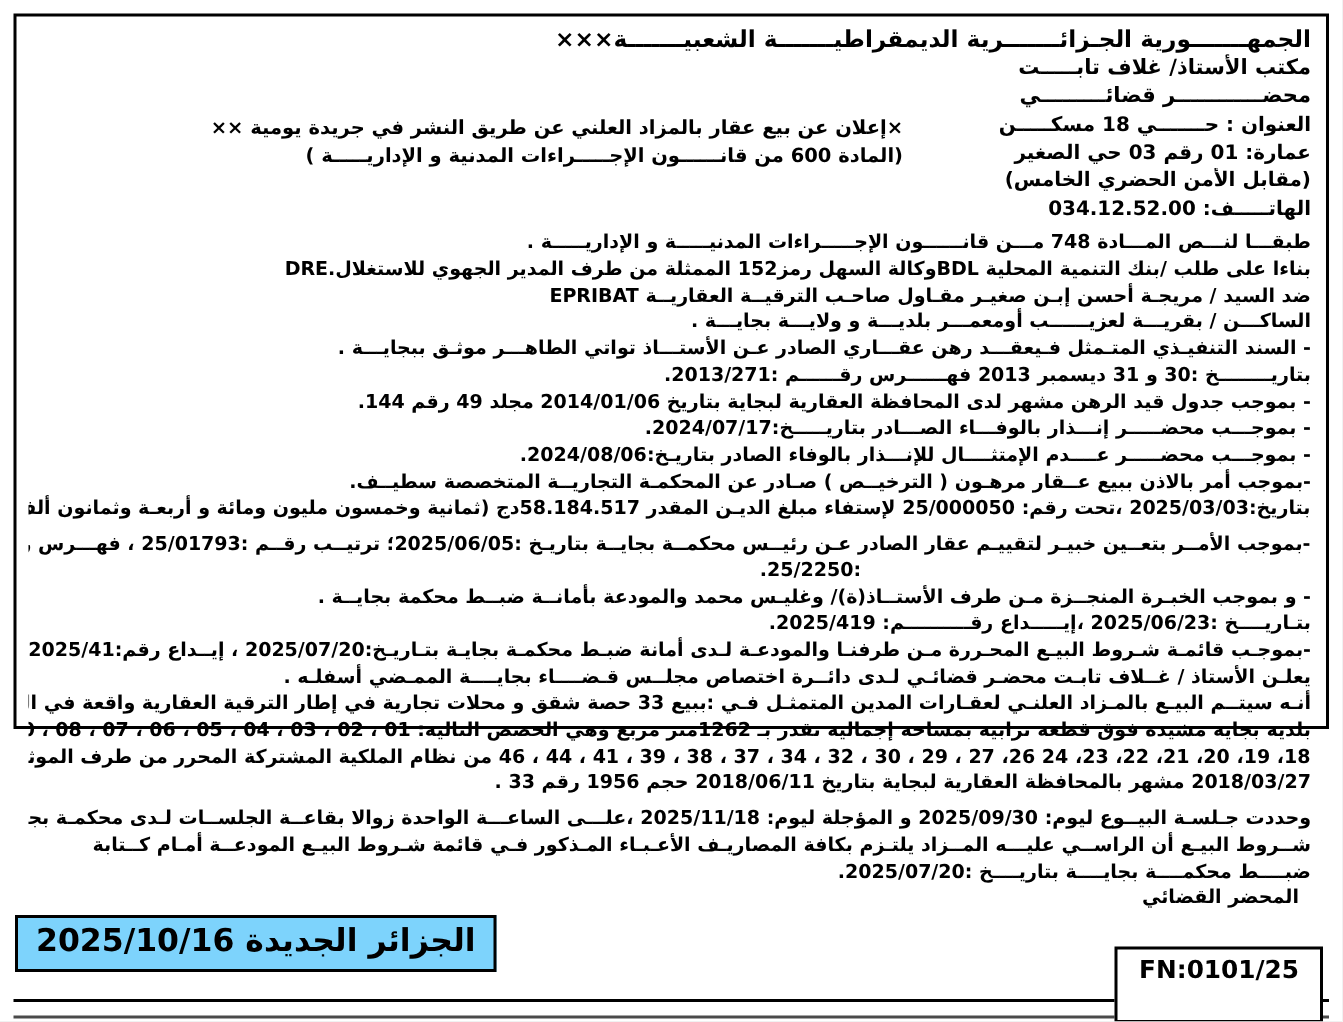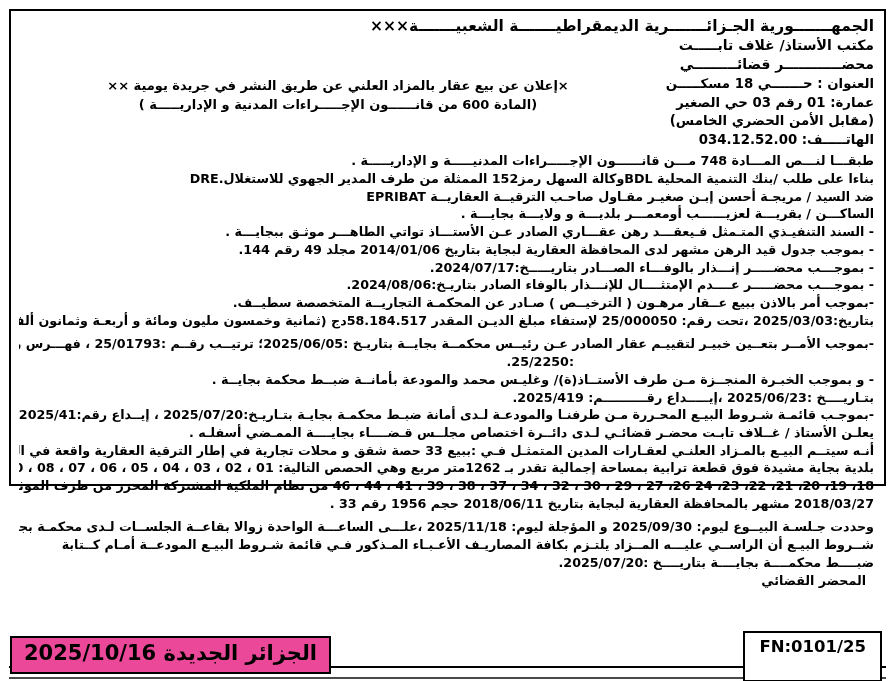--- a/index.html
+++ b/index.html
@@ -14,36 +14,36 @@
     border:2px solid #000; box-sizing:border-box;
     padding:5px 10px 0 8px; background:#fff;
   }
   .hdr div { white-space:nowrap; overflow:hidden; }
   .hdr-line1 { font-size:15.5px; line-height:20px; }
   .hdr-line2 { font-size:14px;   line-height:19px; }
   .hdr-line3 { font-size:14px;   line-height:19px; }
   .info-row { display:flex; margin-top:1px; }
   .address { width:272px; font-size:13.3px; line-height:18.6px; text-align:right; }
   .address div { white-space:nowrap; overflow:hidden; }
-  .announce { flex:1; text-align:center; font-size:13px; line-height:18px;
+  .announce { flex:1; text-align:right; font-size:13px; line-height:18px;
               padding:2px 0 0 0; padding-right:0; }
   .announce .a-inner { padding-left:55px; }
   .announce div { white-space:nowrap; overflow:hidden; }
   .announce .art { margin-top:1px; }
   .body-sec { margin-top:3px; }
   .bline {
     font-size:12.7px; line-height:17.7px; text-align:right;
     white-space:nowrap; overflow:hidden;
   }
   .deep { padding-left:0; padding-right:300px; }
   .gap  { margin-top:6px; }
   .sig  { padding-right:8px; }
   .np-box {
-    position:absolute; left:10px; top:636px; z-index:3;
-    border:2px solid #000; background:#ec4899;
+    position:absolute; left:10px; top:610px; z-index:3;
+    border:2px solid #000; background:#7dd3fc;
     padding:0 12px 3px 12px; font-size:21px; line-height:31px; white-space:nowrap;
   }
   .ref-box {
     position:absolute; right:13px; top:631px; z-index:3;
     border:2px solid #000; background:#fff; direction:ltr;
     padding:0 14px 20px 14px; font-size:16.5px; line-height:27px; white-space:nowrap;
   }
   .rule1 { position:absolute; left:9px; right:9px; top:666px; border-top:2.5px solid #000; }
   .rule2 { position:absolute; left:9px; right:9px; top:677px; border-top:2px solid #4a4a4a; }
 </style>
@@ -73,20 +73,21 @@
         </div>
       </div>
     </div>
 
     <div class="body-sec">
       <div class="bline">طبقـــا لنـــص المـــادة 748 مـــن قانــــــون الإجـــــراءات المدنيـــــة و الإداريـــــة .</div>
       <div class="bline">بناءا على طلب /بنك التنمية المحلية BDLوكالة السهل رمز152 الممثلة من طرف المدير الجهوي للاستغلال.DRE</div>
       <div class="bline">ضد السيد / مريجـة أحسن إبـن صغيـر مقـاول صاحـب الترقيــة العقاريــة EPRIBAT</div>
       <div class="bline">الساكـــن / بقريـــة لعزيــــــب أومعمـــر بلديـــة و ولايـــة بجايـــة .</div>
       <div class="bline">- السند التنفيـذي المتـمثل فـيعقـــد رهن عقـــاري الصادر عـن الأستـــاذ تواتي الطاهـــر موثـق ببجايـــة .</div>
+      <div class="bline">بتاريــــــــخ :30 و 31 ديسمبر 2013   فهــــــرس رقــــــم :2013/271.</div>
       <div class="bline">- بموجب جدول قيد الرهن مشهر لدى المحافظة العقارية لبجاية بتاريخ 2014/01/06 مجلد 49 رقم 144.</div>
       <div class="bline">- بموجـــب محضـــــر إنـــذار بالوفـــاء الصـــادر بتاريـــــخ:2024/07/17.</div>
       <div class="bline">- بموجـــب محضـــــر عــــدم الإمتثــــال للإنـــذار بالوفاء الصادر بتاريـخ:2024/08/06.</div>
       <div class="bline">-بموجب أمر بالاذن ببيع عــقار مرهـون ( الترخيــص ) صـادر عن المحكمـة التجاريــة المتخصصة سطيــف.</div>
       <div class="bline">بتاريخ:2025/03/03 ،تحت رقم: 25/000050 لإستفاء مبلغ الديـن المقدر 58.184.517دج (ثمانية وخمسون مليون ومائة و أربعـة وثمانون ألف وخمس مائة</div>
       <div class="bline gap">-بموجب الأمــر بتعــين خبيـر لتقييـم عقار الصادر عـن رئيــس محكمــة بجايــة بتاريـخ :2025/06/05؛ ترتيــب رقــم :25/01793 ، فهـــرس رقـــم</div>
       <div class="bline deep">:25/2250.</div>
       <div class="bline">- و بموجب الخبـرة المنجــزة مـن طرف الأستــاذ(ة)/ وغليـس محمد والمودعة بأمانــة ضبــط محكمة بجايــة .</div>
       <div class="bline">بتـاريــــخ :2025/06/23 ،إيـــــداع رقــــــــــم: 2025/419.</div>
       <div class="bline">-بموجـب قائمـة شـروط البيـع المحـررة مـن طرفنـا والمودعـة لـدى أمانة ضبـط محكمـة بجايـة بتـاريـخ:2025/07/20 ، إيــداع رقم:2025/41.</div>

